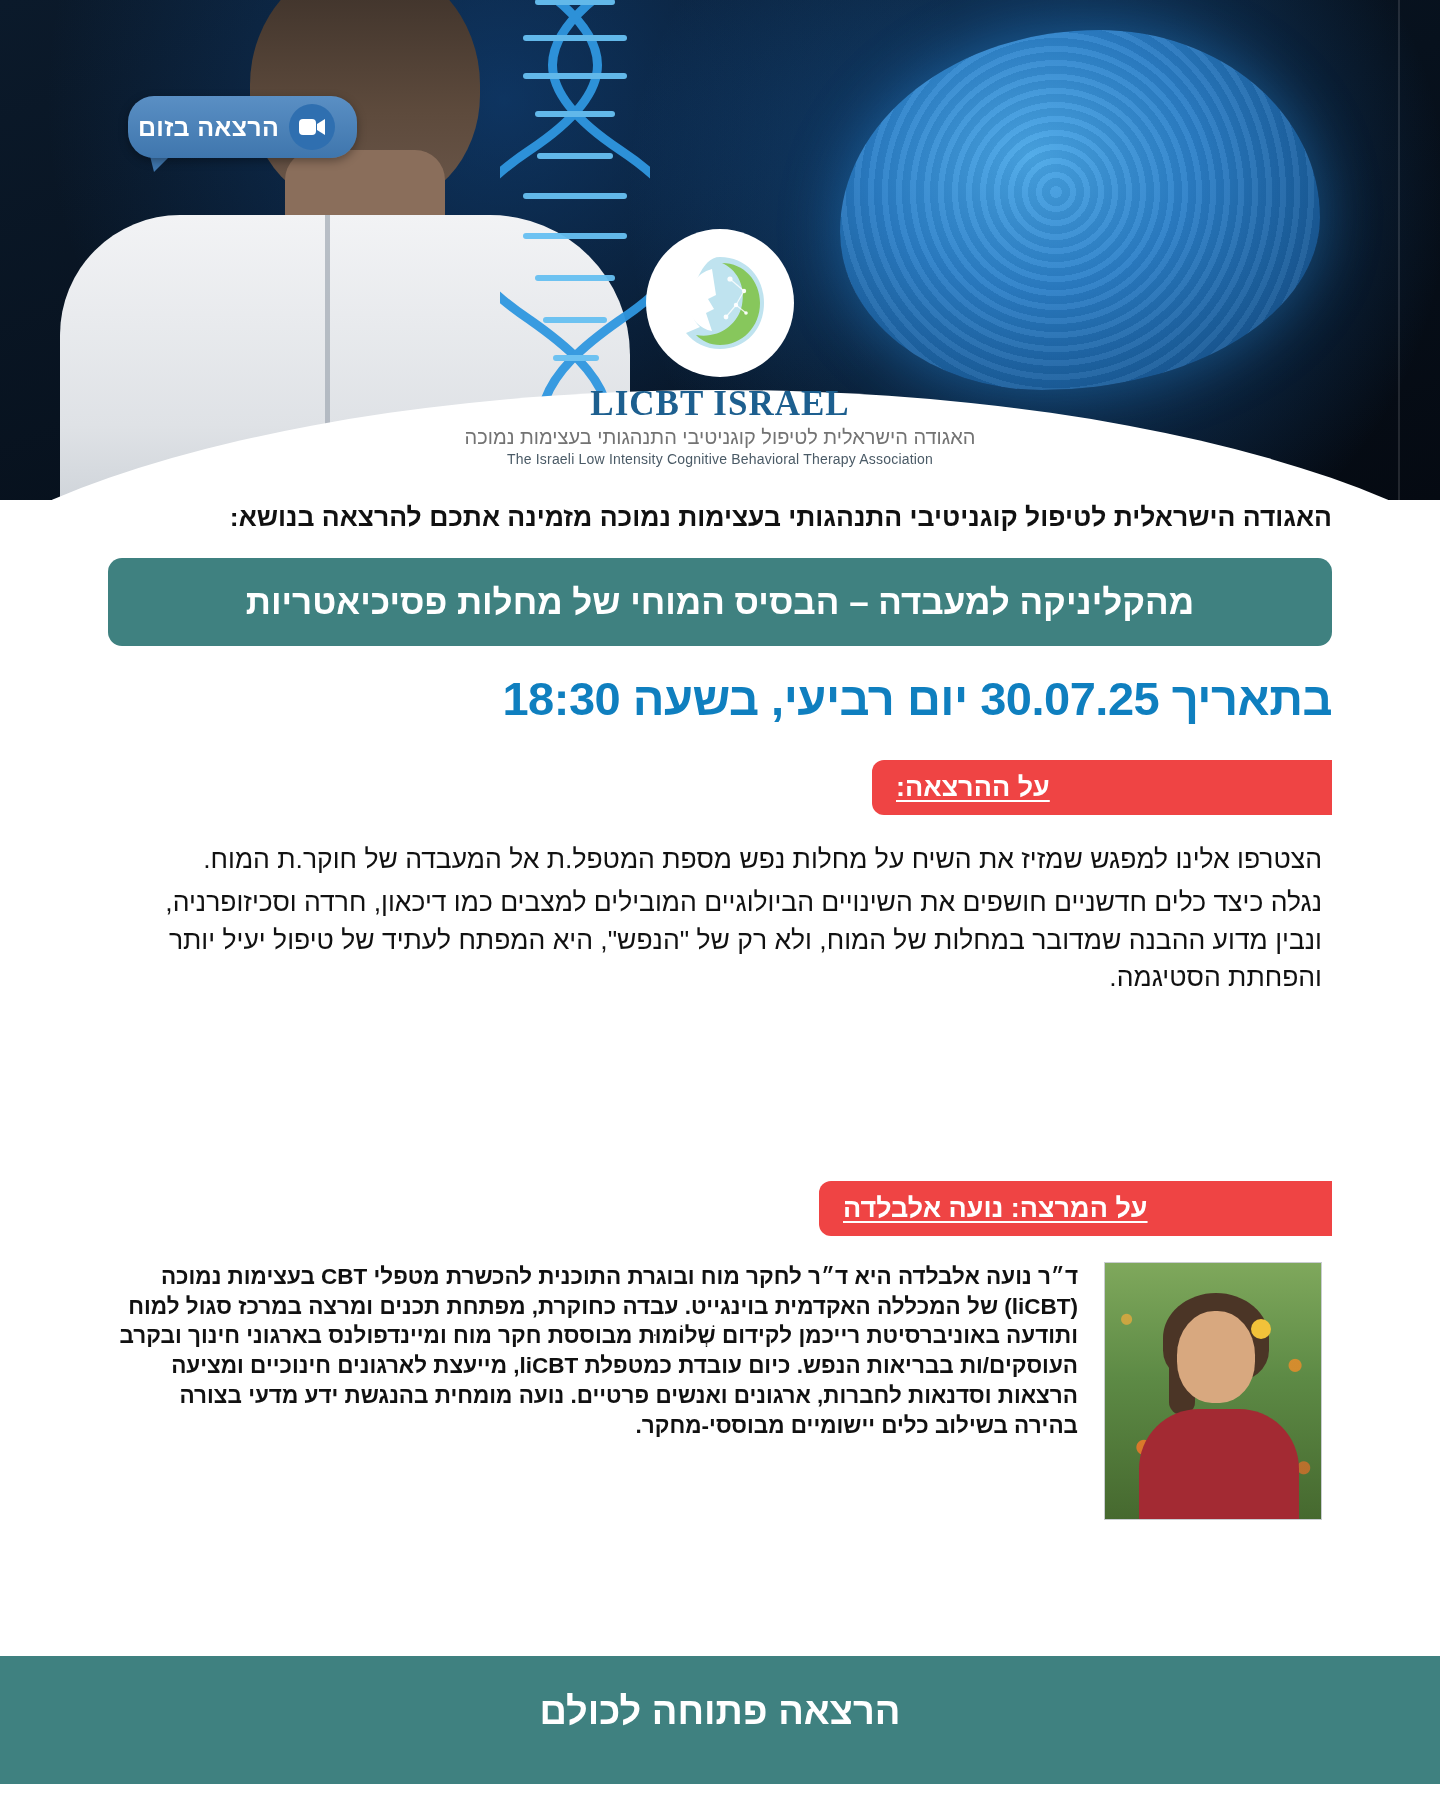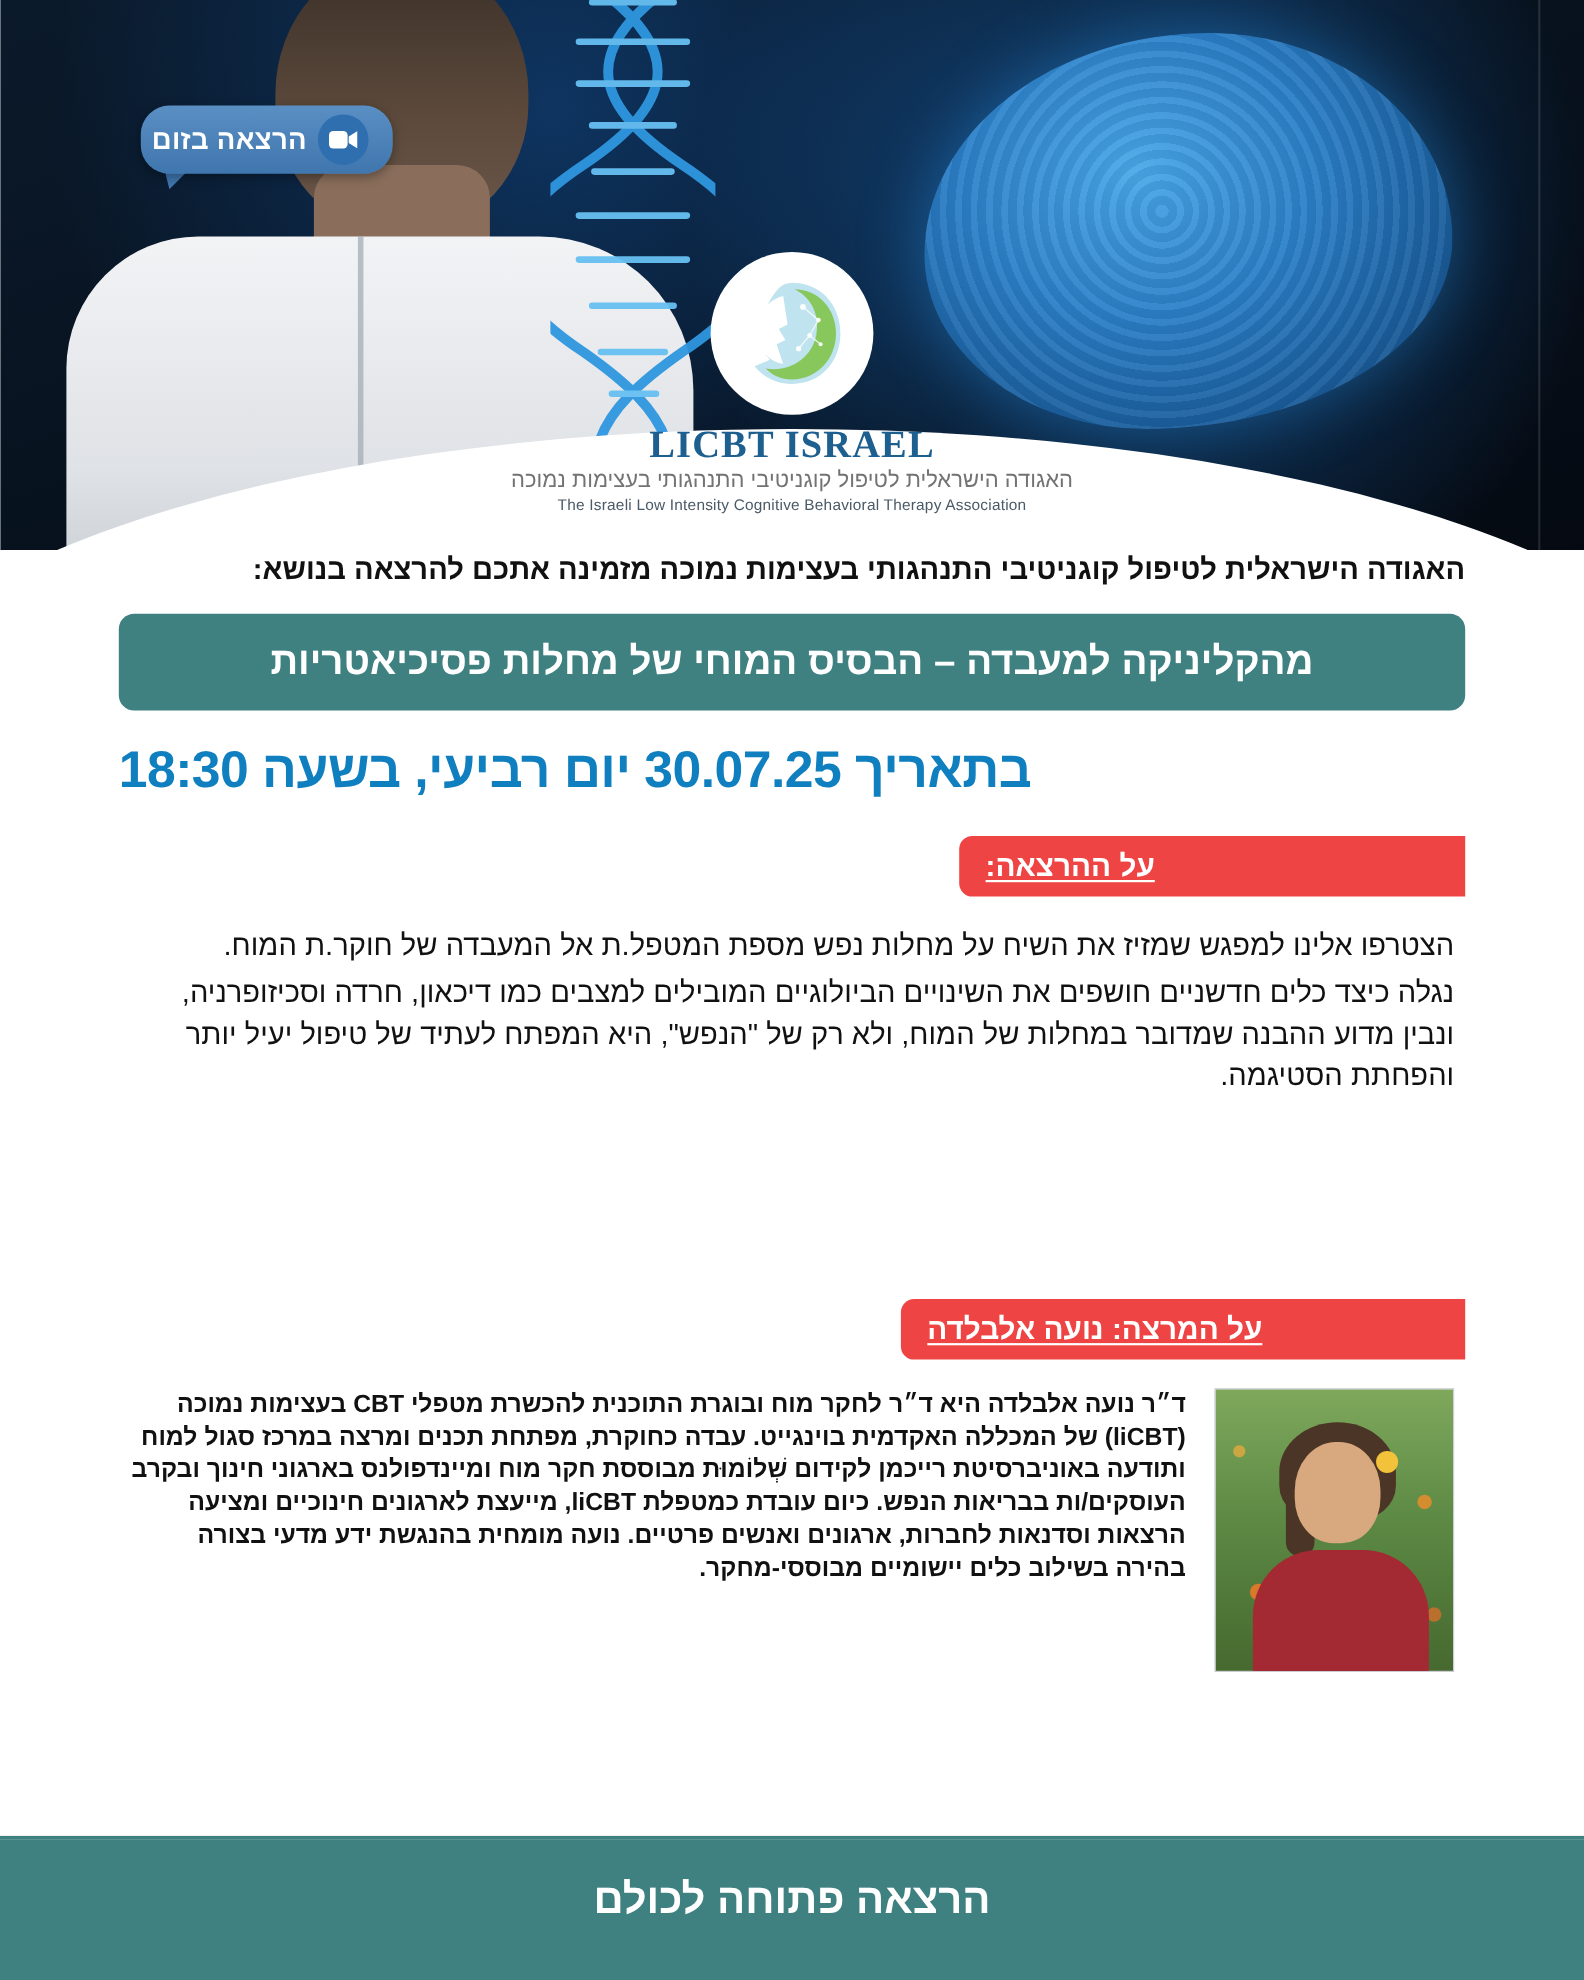--- a/index.html
+++ b/index.html
@@ -212,21 +212,21 @@
     border-radius: 14px;
     padding: 22px 30px;
     font-size: 35px;
     font-weight: 700;
     text-align: center;
     line-height: 1.25;
   }
 
   .datetime {
     margin: 26px 108px 0 108px;
-    text-align: left;
+    text-align: right;
     color: #0f7fbf;
     font-size: 47px;
     font-weight: 800;
     line-height: 1.15;
     letter-spacing: -0.5px;
   }
 
   .section-tab {
     margin: 34px 108px 0 auto;
     width: 460px;
@@ -316,21 +316,21 @@
     font-size: 22.5px;
     font-weight: 700;
     color: #111111;
     line-height: 1.32;
     text-align: right;
   }
 
   
   .footer-band {
     position: absolute;
-    left: 0; bottom: 0;
+    left: 0; bottom: 16px;
     width: 1440px;
     height: 128px;
     background: #3f8180;
     color: #ffffff;
     display: flex;
     align-items: flex-start;
     justify-content: center;
     padding-top: 34px;
     font-size: 38px;
     font-weight: 700;

